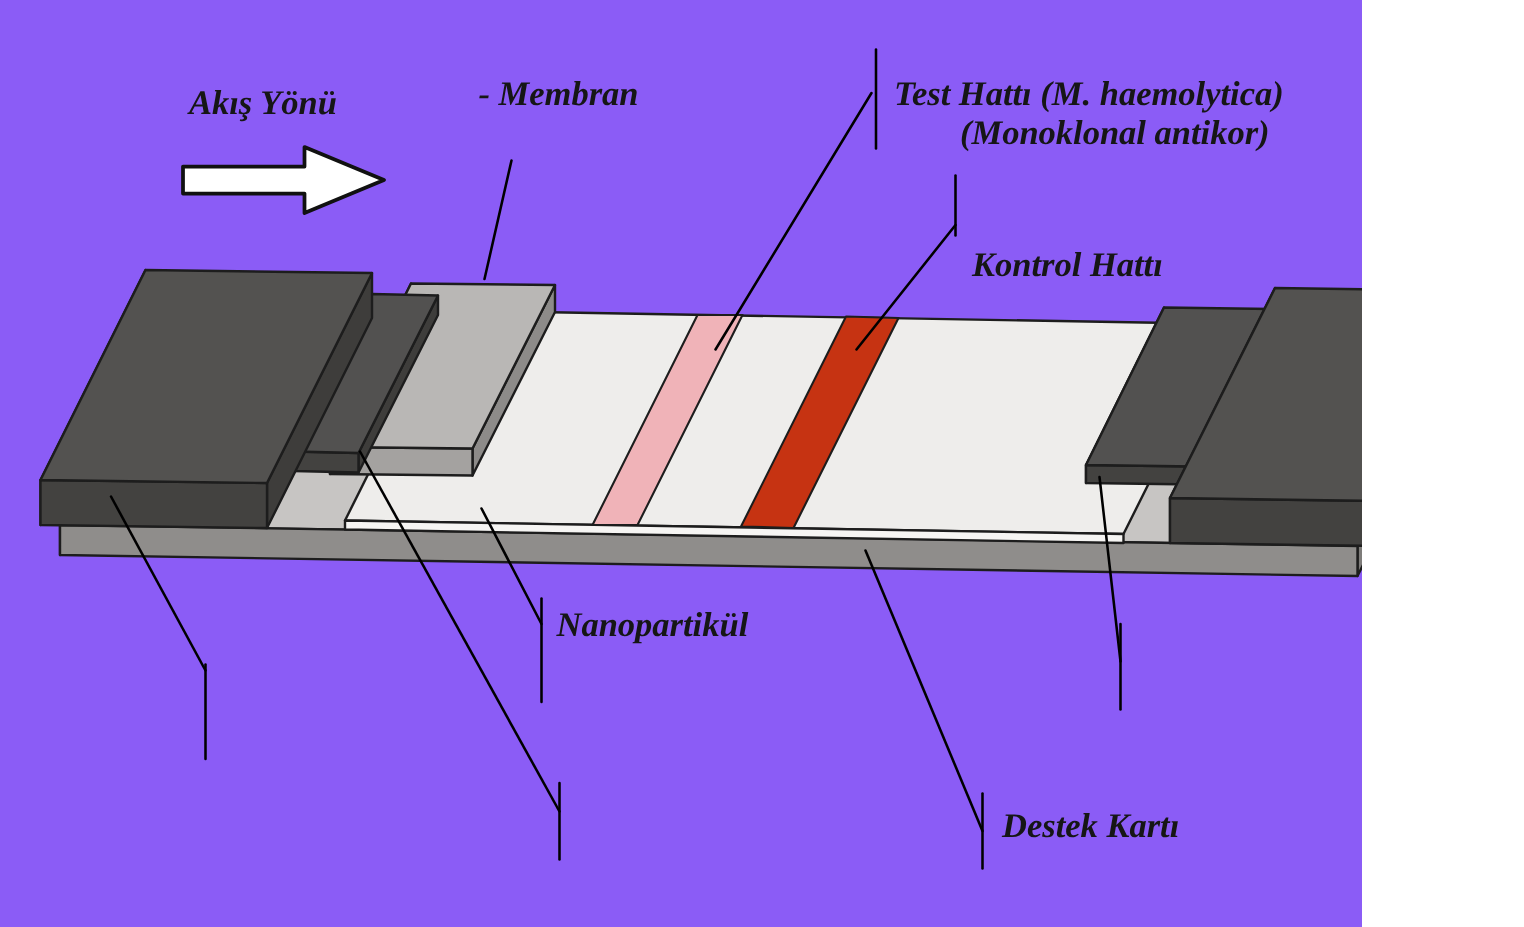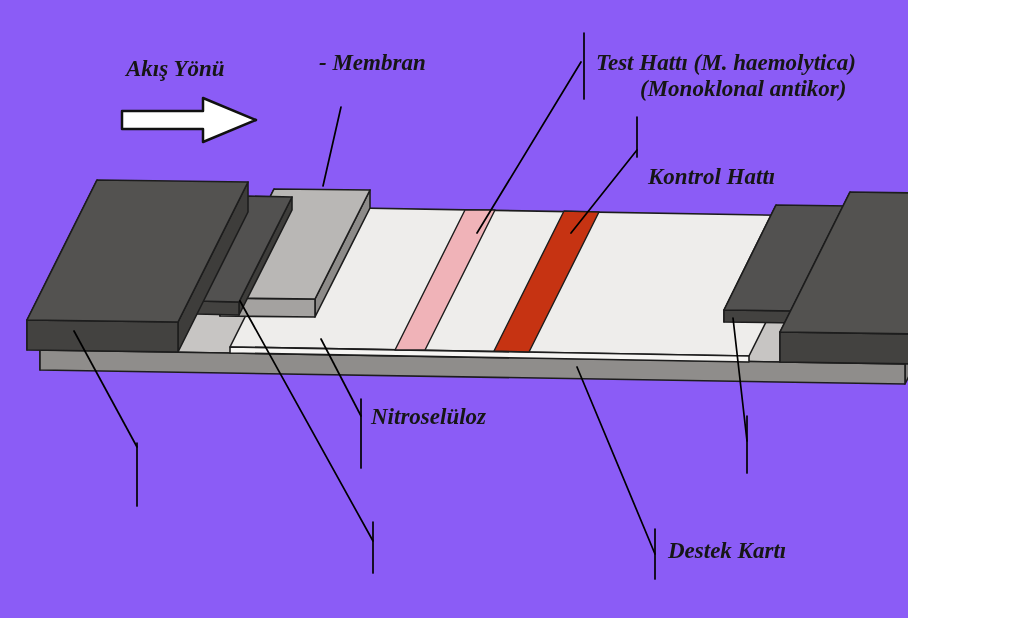--- a/index.html
+++ b/index.html
@@ -105,20 +105,20 @@
 
   <div class="lbl" style="left:596px; top:50px;">
     <span class="line">Test Hattı (M. haemolytica)</span>
     <span class="indent-md">(Monoklonal antikor)</span>
   </div>
 
   <div class="lbl" style="left:648px; top:128px;margin-top:36px;">Kontrol Hattı</div>
 
 
   <div class="lbl" style="left:371px; top:404px;">
-    <span class="line">Nitroselüloz</span>
+    <span class="line">Nanopartikül</span>
   </div>
 
 
   <div class="lbl" style="left:668px; top:538px;">Destek Kartı</div>
 
 
 </div>
 
 </body></html>

